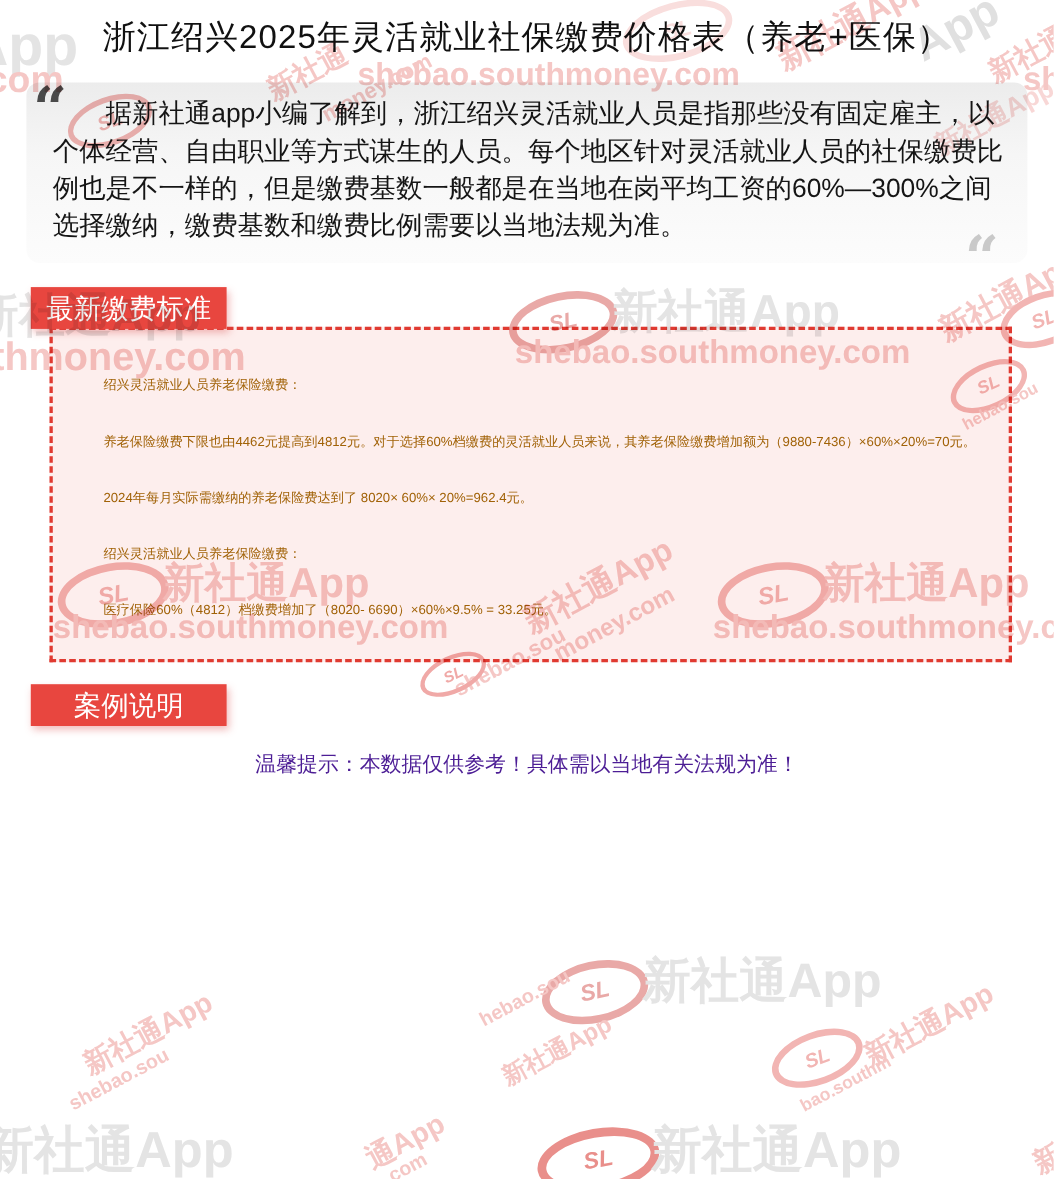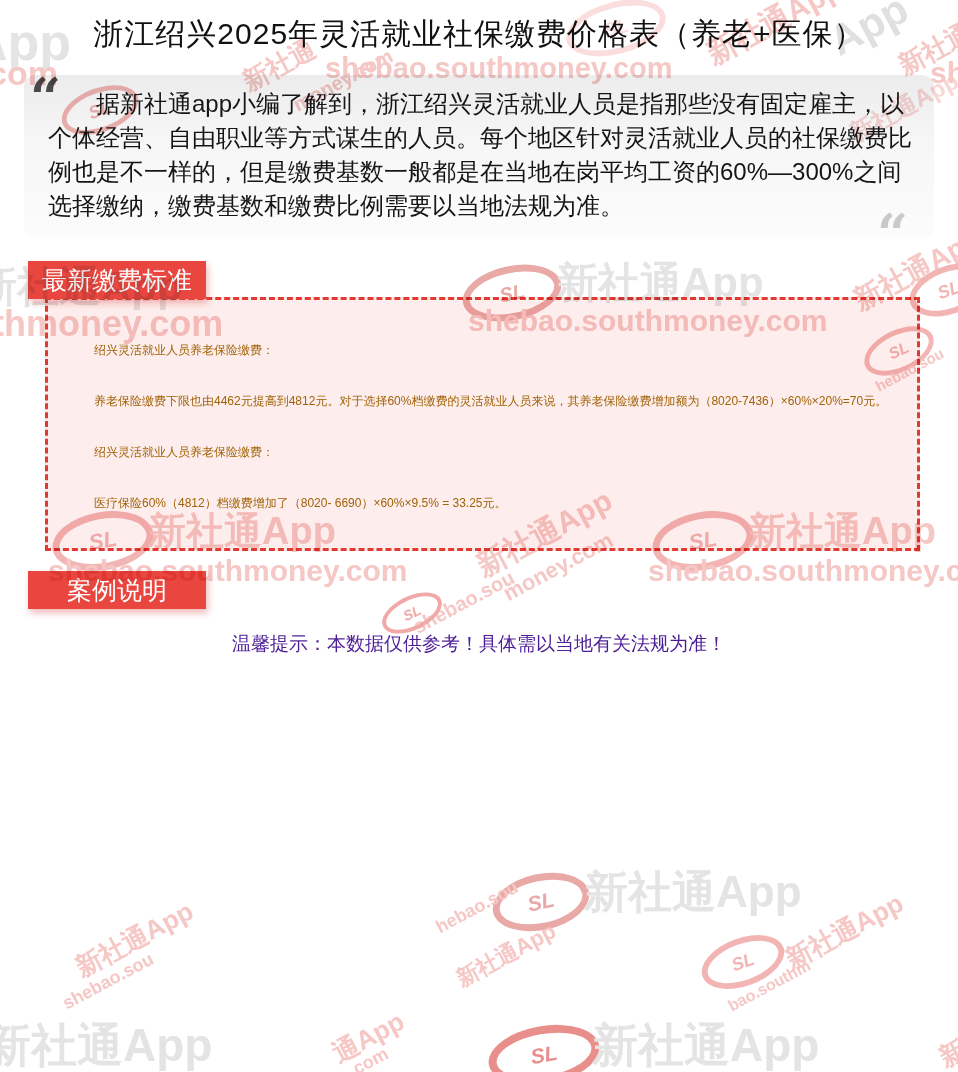--- a/index.html
+++ b/index.html
@@ -132,21 +132,22 @@
     <div class="intro-box">
       <span class="quote quote-open">“</span>
       <p class="intro-text">据新社通app小编了解到，浙江绍兴灵活就业人员是指那些没有固定雇主，以个体经营、自由职业等方式谋生的人员。每个地区针对灵活就业人员的社保缴费比例也是不一样的，但是缴费基数一般都是在当地在岗平均工资的60%—300%之间选择缴纳，缴费基数和缴费比例需要以当地法规为准。</p>
       <span class="quote quote-close">“</span>
     </div>
 
     <div class="section">
       <div class="section-label">最新缴费标准</div>
       <div class="section-box">
         <p>绍兴灵活就业人员养老保险缴费：</p>
-        <p>养老保险缴费下限也由4462元提高到4812元。对于选择60%档缴费的灵活就业人员来说，其养老保险缴费增加额为（8020-7436）×60%×20%=70元。</p>
+        <p>养老保险缴费下限也由4462元提高到4812元。对于选择60%档缴费的灵活就业人员来说，其养老保险缴费增加额为（9880-7436）×60%×20%=70元。</p>
+        <p>2024年每月实际需缴纳的养老保险费达到了 8020× 60%× 20%=962.4元。</p>
         <p>绍兴灵活就业人员养老保险缴费：</p>
         <p>医疗保险60%（4812）档缴费增加了（8020- 6690）×60%×9.5% = 33.25元。</p>
       </div>
     </div>
 
     <div class="section">
       <div class="section-label">案例说明</div>
     </div>
 
     <div class="footer">温馨提示：本数据仅供参考！具体需以当地有关法规为准！</div>

